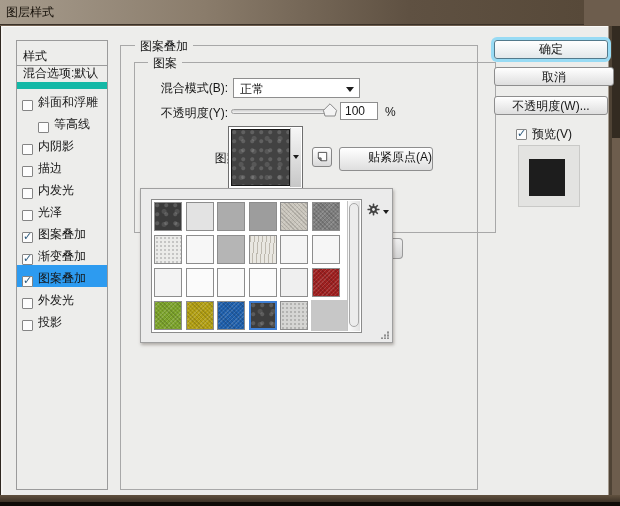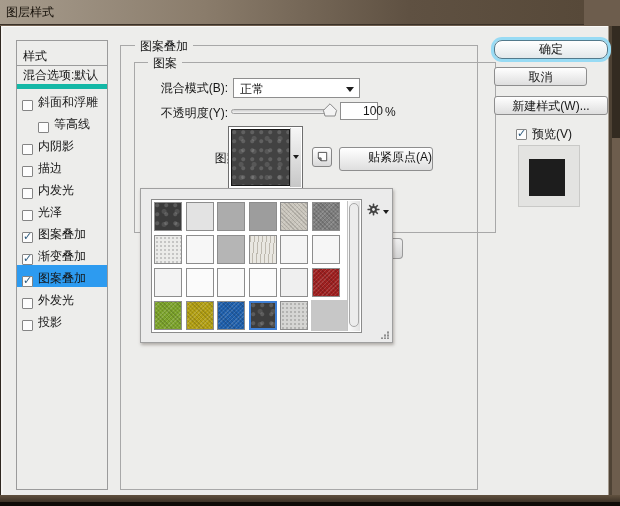--- a/index.html
+++ b/index.html
@@ -32,21 +32,21 @@
     background:linear-gradient(#61513f,#3d3226); }
   .band-black { position:absolute; left:0; top:502px; width:620px; height:4px; background:#0f0b07; }
 
   
   .sidebar {
     position:absolute; left:16px; top:40px; width:92px; height:450px;
     border:1px solid #9b9b9b; background:#ededeb; overflow:hidden;
   }
   .srow { display:flex; align-items:flex-end; height:22px; position:relative; }
   .srow.hdr1 { height:25px; border-bottom:1px solid #9b9b9b; }
-  .srow.hdr2 { height:23px; border-bottom:5px solid #14b8a6; }
+  .srow.hdr2 { height:23px; border-bottom:7px solid #14b8a6; }
   .srow .lab { margin-left:6px; white-space:nowrap; }
   .srow.cbrow .lab { margin-left:5px; }
   .srow.sel { background:#2d9bf0; }
   .cb {
     width:11px; height:11px; background:#fdfdfd; border:1px solid #858585;
     margin-left:5px; flex:0 0 auto; position:relative; border-radius:1px;
   }
   .cb.ind { margin-left:21px; }
   .cb .mark {
     position:absolute; left:0px; top:-3px; font-size:11px; font-weight:bold;
@@ -74,21 +74,21 @@
     border-top:5px solid #1c1c1c;
   }
   .slider-track {
     position:absolute; left:231px; top:109px; width:101px; height:5px;
     border:1px solid #a2a2a2; border-radius:3px;
     background:linear-gradient(#cfcfcf,#f3f3f3);
   }
   .slider-thumb { position:absolute; left:322px; top:103px; }
   .num-box {
     position:absolute; left:340px; top:102px; width:38px; height:18px;
-    background:#fff; border:1px solid #8e8e8e; line-height:16px; padding-left:22px;
+    background:#fff; border:1px solid #8e8e8e; line-height:16px; padding-left:4px;
   }
   .pct { position:absolute; left:385px; top:105px; }
 
   .pattern-well {
     position:absolute; left:228px; top:126px; width:75px; height:63px;
     background:#fff; border:1px solid #6e6e6e;
   }
   .pattern-img {
     position:absolute; left:2px; top:2px; width:59px; height:57px;
     background-color:#424242; border:1px solid #161616;
@@ -162,25 +162,25 @@
       repeating-linear-gradient(45deg, rgba(0,0,0,.14) 0 1px, transparent 1px 3px),
       repeating-linear-gradient(-45deg, rgba(255,255,255,.14) 0 1px, transparent 1px 3px); }
   .tex-grain { background-image:
       repeating-linear-gradient(95deg, rgba(90,80,60,.30) 0 1px, transparent 1px 4px); }
   .tex-speckle { background-image:
       radial-gradient(rgba(0,0,0,.16) 1px, transparent 1.5px); background-size:4px 4px; }
 
   
   .btn-ok {
     position:absolute; left:494px; top:40px; width:114px; height:19px;
-    border:1px solid #527a8c; border-radius:8px;
+    border:1px solid #527a8c; border-radius:3px;
     background:linear-gradient(#ffffff,#e2e8ea);
     box-shadow:0 0 0 3px #98dbf4; text-align:center; line-height:17px;
   }
-  .btn-cancel { left:494px; top:67px; width:93px; height:19px; }
+  .btn-cancel { left:494px; top:67px; width:120px; height:19px; }
   .btn-new    { left:494px; top:96px; width:114px; height:19px; }
   .preview-row { position:absolute; left:516px; top:126px; display:flex; align-items:center; }
   .preview-row .cb { margin-left:0; }
   .preview-row .lab { margin-left:5px; white-space:nowrap; }
   .preview-box {
     position:absolute; left:518px; top:145px; width:62px; height:62px;
     background:#e3e3e1; border:1px solid #c9c9c7;
   }
   .preview-dark { position:absolute; left:10px; top:13px; width:36px; height:37px; background:#1d1d1d; }
 </style>
@@ -345,21 +345,21 @@
       </svg>
     </div>
     <div class="gear-caret">
         <span class="caret-dn"></span>
       </div>
     <div class="grip"></div>
   </div>
 
   <div class="btn-ok">确定</div>
   <div class="push-btn btn-cancel">取消</div>
-  <div class="push-btn btn-new">新建样式(W)...</div>
+  <div class="push-btn btn-new">不透明度(W)...</div>
   <div class="preview-row">
     <span class="cb" id="preview-cb">
         <span class="mark">✓</span>
       </span>
     <span class="lab">预览(V)</span>
   </div>
   <div class="preview-box">
     <div class="preview-dark tex-damask"></div>
   </div>
 

